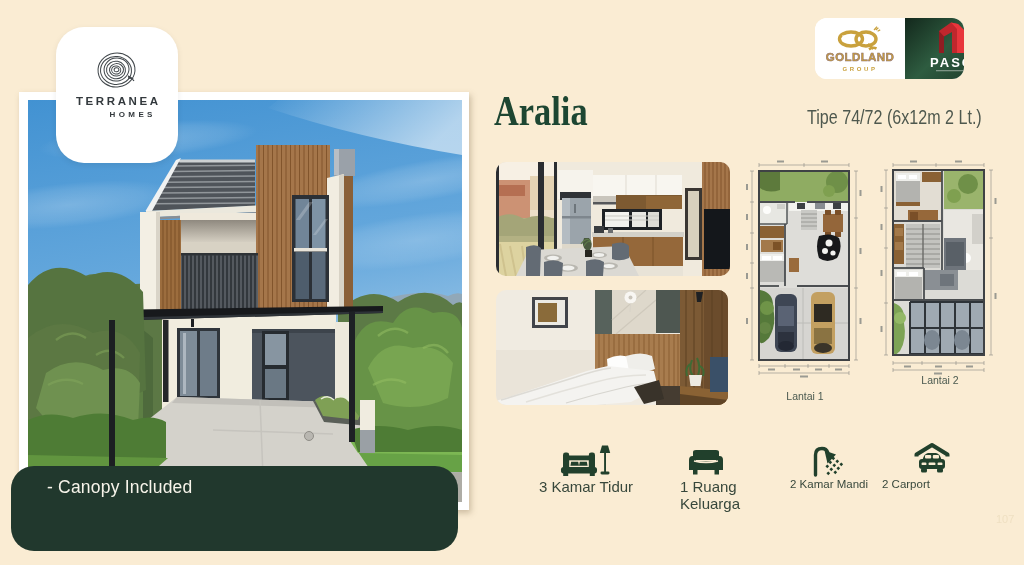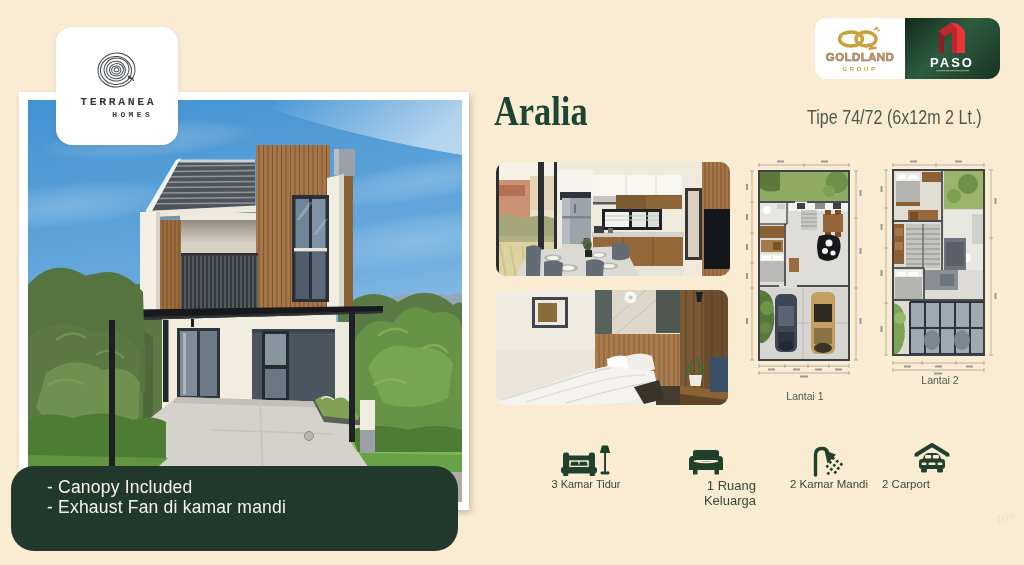--- a/index.html
+++ b/index.html
@@ -2,42 +2,42 @@
 <html><head>
 <meta charset="utf-8">
 <style>
   html,body{margin:0;padding:0;}
   body{width:1024px;height:565px;background:#faecd3;font-family:"Liberation Sans",sans-serif;position:relative;overflow:hidden;}
   .abs{position:absolute;}
 </style>
 </head>
 <body>
 
-<div class="abs" style="left:56px;top:27px;width:122px;height:118px;background:#fff;border-radius:16px;box-shadow:0 2px 6px rgba(0,0,0,0.08);z-index:5;font-family:Liberation Mono, monospace;">
+<div class="abs" style="left:56px;top:27px;width:122px;height:136px;background:#fff;border-radius:28px;box-shadow:0 2px 6px rgba(0,0,0,0.08);z-index:5;">
 
   <svg class="abs" style="left:39px;top:23px;" width="44" height="42" viewBox="0 0 44 42">
     <g fill="none" stroke="#41474b" stroke-width="1">
       <ellipse cx="21.5" cy="20" rx="18.5" ry="17" transform="rotate(-8 21.5 20)"></ellipse>
       <ellipse cx="21" cy="20.5" rx="15.5" ry="14" transform="rotate(6 21 20.5)"></ellipse>
       <ellipse cx="21.5" cy="19.5" rx="12.5" ry="11.5" transform="rotate(-14 21.5 19.5)"></ellipse>
       <ellipse cx="21" cy="20" rx="9.5" ry="8.8" transform="rotate(10 21 20)"></ellipse>
       <ellipse cx="21.5" cy="19.8" rx="7" ry="6.2" transform="rotate(-5 21.5 19.8)"></ellipse>
       <ellipse cx="21.2" cy="20" rx="4.6" ry="4" transform="rotate(12 21.2 20)"></ellipse>
       <ellipse cx="21.5" cy="19.8" rx="2.4" ry="2" transform="rotate(-10 21.5 19.8)"></ellipse>
       <path d="M33 26 q4 2 6 5" stroke-width="1.2"></path>
     </g>
     <path d="M33.5 25.5 l5.5 3.5 l-6 -0.2 z" fill="#41474b"></path>
   </svg>
 
   <div class="abs" style="left:0;top:68px;width:122px;text-align:center;color:#33393d;font-size:11.5px;font-weight:700;letter-spacing:2.6px;text-indent:2.6px;">TERRANEA</div>
 
   <div class="abs" style="left:0;top:83px;width:122px;text-align:center;color:#33393d;font-size:8px;font-weight:700;letter-spacing:3.4px;text-indent:3.4px;margin-left:14px;">HOMES</div>
 </div>
 
-<div class="abs" style="left:815px;top:18px;width:185px;height:61px;border-radius:12px;overflow:hidden;background:#fff;">
+<div class="abs" style="left:815px;top:18px;width:149px;height:61px;border-radius:12px;overflow:hidden;background:#fff;">
 
   <div class="abs" style="left:0;top:0;width:90px;height:61px;background:#fff;">
     <svg class="abs" style="left:0;top:0" width="90" height="61" viewBox="0 0 90 61">
 
       <g>
         <ellipse cx="36" cy="21" rx="11.5" ry="7" fill="none" stroke="#c9a13d" stroke-width="3.4"></ellipse>
         <g stroke="#ffffff" stroke-width="0.9">
           <line x1="27" y1="18" x2="36" y2="18"></line>
             <line x1="26.5" y1="20.5" x2="36" y2="20.5"></line>
             <line x1="27" y1="23" x2="36" y2="23"></line>
@@ -288,21 +288,20 @@
     <rect x="321" y="212" width="6" height="130" fill="#1e2125"></rect>
   </svg>
 </div>
 
 <div class="abs" style="left:11px;top:466px;width:447px;height:85px;background:#21382d;border-radius:23px;z-index:6;">
   <div style="margin:12px 0 8px 36px;color:#f7f4ea;font-size:17.5px;line-height:19.5px;letter-spacing:0.2px;">
 
     <div>-&nbsp;Canopy Included</div>
 
 
-    <div>-&nbsp;Exhaust Fan di kamar mandi</div>
   </div>
 </div>
 
 <div class="abs" style="left:494px;top:86px;color:#1d4632;font-size:43px;font-weight:bold;font-family:'Liberation Serif',serif;white-space:nowrap;transform:scaleX(0.8);transform-origin:left top;">Aralia</div>
 
 <div class="abs" style="left:807px;top:105px;color:#4e584e;font-size:20.5px;font-weight:500;white-space:nowrap;transform:scaleX(0.785);transform-origin:left top;">Tipe 74/72 (6x12m 2 Lt.)</div>
 
 <svg class="abs" style="left:496px;top:162px;border-radius:10px;" width="234" height="114" viewBox="0 0 234 114">
 
   <rect x="0" y="0" width="234" height="114" fill="#f0eadd"></rect>
@@ -748,35 +747,35 @@
     <path d="M19.8 21.8 L26.8 21.8 L27.6 25.8 L19 25.8 Z"></path>
     <rect x="1" y="27" width="36" height="6.4" rx="2.6"></rect>
     <rect x="3.2" y="33" width="5" height="3"></rect>
     <rect x="29.8" y="33" width="5" height="3"></rect>
     <polygon points="42,5.5 48,5.5 50.2,13 39.8,13"></polygon>
     <rect x="44.1" y="13" width="1.9" height="19"></rect>
     <rect x="40.5" y="31.6" width="9" height="2.8" rx="1.3"></rect>
   </g>
 </svg>
 
-<div class="abs" style="left:536px;top:478px;width:100px;text-align:center;color:#37473b;font-size:11px;">3 Kamar Tidur</div>
+<div class="abs" style="left:536px;top:478px;width:100px;text-align:center;color:#37473b;font-size:15px;">3 Kamar Tidur</div>
 
 <svg class="abs" style="left:688px;top:448px;" width="36" height="28" viewBox="0 0 36 28">
   <g fill="#21402c">
     <path d="M5 4 Q5 2 8 2 L28 2 Q31 2 31 4 L31 12 L5 12 Z"></path>
     <path d="M1 12 Q1 8 4.5 8 Q8 8 8 12 L8 22 L1 22 Z"></path>
     <path d="M28 12 Q28 8 31.5 8 Q35 8 35 12 L35 22 L28 22 Z"></path>
     <rect x="6" y="13.5" width="24" height="8.5"></rect>
     <rect x="5" y="22" width="4.5" height="4.5"></rect>
     <rect x="26.5" y="22" width="4.5" height="4.5"></rect>
   </g>
   <path d="M6 13 Q18 16 30 13" stroke="#faecd3" stroke-width="1.6" fill="none"></path>
 </svg>
 
-<div class="abs" style="left:656px;top:478px;width:100px;text-align:right;color:#37473b;font-size:13px;">1 Ruang Keluarga</div>
+<div class="abs" style="left:680px;top:478px;width:100px;text-align:left;color:#37473b;font-size:15px;">1 Ruang Keluarga</div>
 
 <svg class="abs" style="left:812px;top:444px;" width="34" height="34" viewBox="0 0 34 34">
   <path d="M3.5 31 L3.5 11 Q3.5 4.5 10 4.5 Q14.5 4.5 15.8 8.5" stroke="#21402c" stroke-width="3.4" fill="none" stroke-linecap="round"></path>
   <polygon points="12.5,6.5 24,10.5 15.5,19.5" fill="#21402c"></polygon>
   <g fill="#21402c">
     <rect x="20" y="13" width="2.6" height="2.6" transform="rotate(45 21.3 14.3)"></rect>
     <rect x="24" y="16" width="2.6" height="2.6" transform="rotate(45 25.3 17.3)"></rect>
     <rect x="28" y="19" width="2.6" height="2.6" transform="rotate(45 29.3 20.3)"></rect>
     <rect x="17" y="17" width="2.6" height="2.6" transform="rotate(45 18.3 18.3)"></rect>
     <rect x="21" y="20" width="2.6" height="2.6" transform="rotate(45 22.3 21.3)"></rect>

